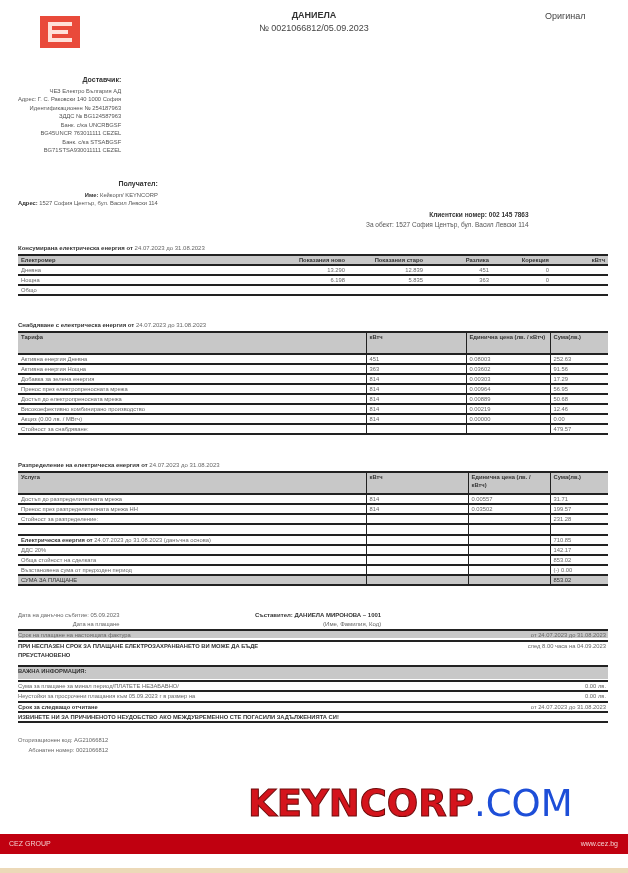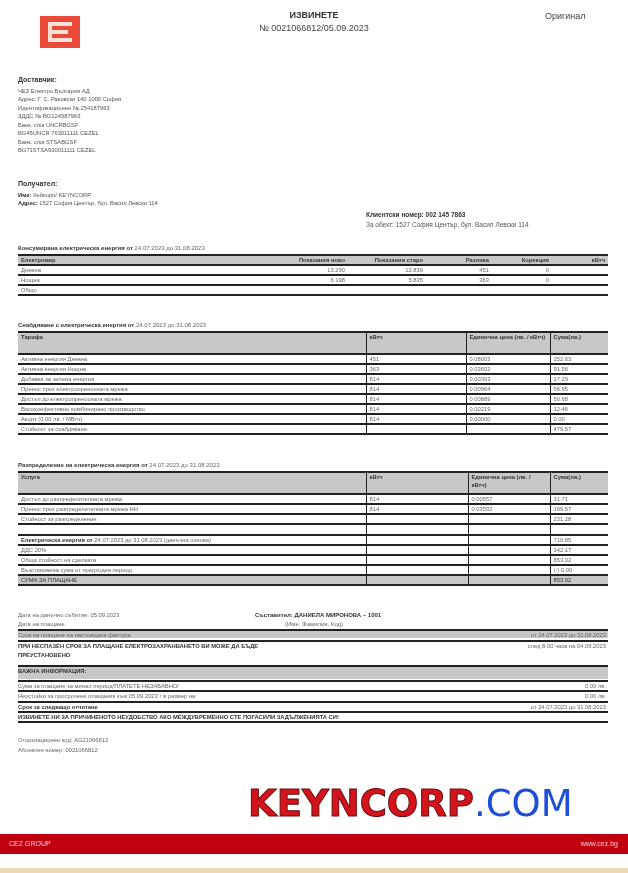--- a/index.html
+++ b/index.html
@@ -1,18 +1,18 @@
 <!DOCTYPE html>
 <html><head>
 <meta charset="utf-8">
 <style>
   * { box-sizing: border-box; margin: 0; padding: 0; }
   html, body { width: 628px; height: 873px; background: #ffffff; overflow: hidden; }
   body { font-family: "Liberation Sans", sans-serif; color: #555; position: relative; font-size: 6.5px; }
-  .abs { position: absolute; }
+  .abs { position: absolute; text-align: right; }
   .logo { left: 40px; top: 16px; width: 40px; height: 32px; background: #e94a3a; }
   .title { left: 0; width: 628px; top: 10px; text-align: center; font-size: 9px; font-weight: bold; color: #333; }
   .invno { left: 0; width: 628px; top: 23px; text-align: center; font-size: 9px; color: #444; }
   .original { left: 545px; top: 11px; font-size: 9px; color: #444; }
   .blk { left: 18px; line-height: 8.5px; font-size: 5.8px; color: #555; }
   .blk .h { font-weight: bold; font-size: 7px; color: #333; margin-bottom: 2px; }
   .blk b { color: #333; }
   .client { left: 366px; top: 210px; line-height: 10px; font-size: 6.5px; color: #555; }
   .client b { color: #333; }
   .sec-title { left: 18px; font-size: 6px; color: #666; }
@@ -39,21 +39,21 @@
 </style>
 </head>
 <body>
 
 <div class="abs logo">
   <svg width="40" height="32" viewBox="0 0 40 32">
     <rect x="0" y="0" width="40" height="32" fill="#e94a3a"></rect>
     <path d="M8 6 H32 V10 H12 V14 H28 V18 H12 V22 H32 V26 H8 Z" fill="#ffe0d8"></path>
   </svg>
 </div>
-<div class="abs title">ИЗВИНЕТЕ</div>
+<div class="abs title">ДАНИЕЛА</div>
 <div class="abs invno">№ 0021066812/05.09.2023</div>
 <div class="abs original">Оригинал</div>
 
 <div class="abs blk" style="top:76px;">
   <div class="h">Доставчик:</div>
   <div>ЧЕЗ Електро България АД</div>
   <div>Адрес: Г. С. Раковски 140 1000 София</div>
   <div>Идентификационен № 254187963</div>
   <div>ЗДДС № BG124587963</div>
   <div>Банк. с/ка UNCRBGSF</div>

